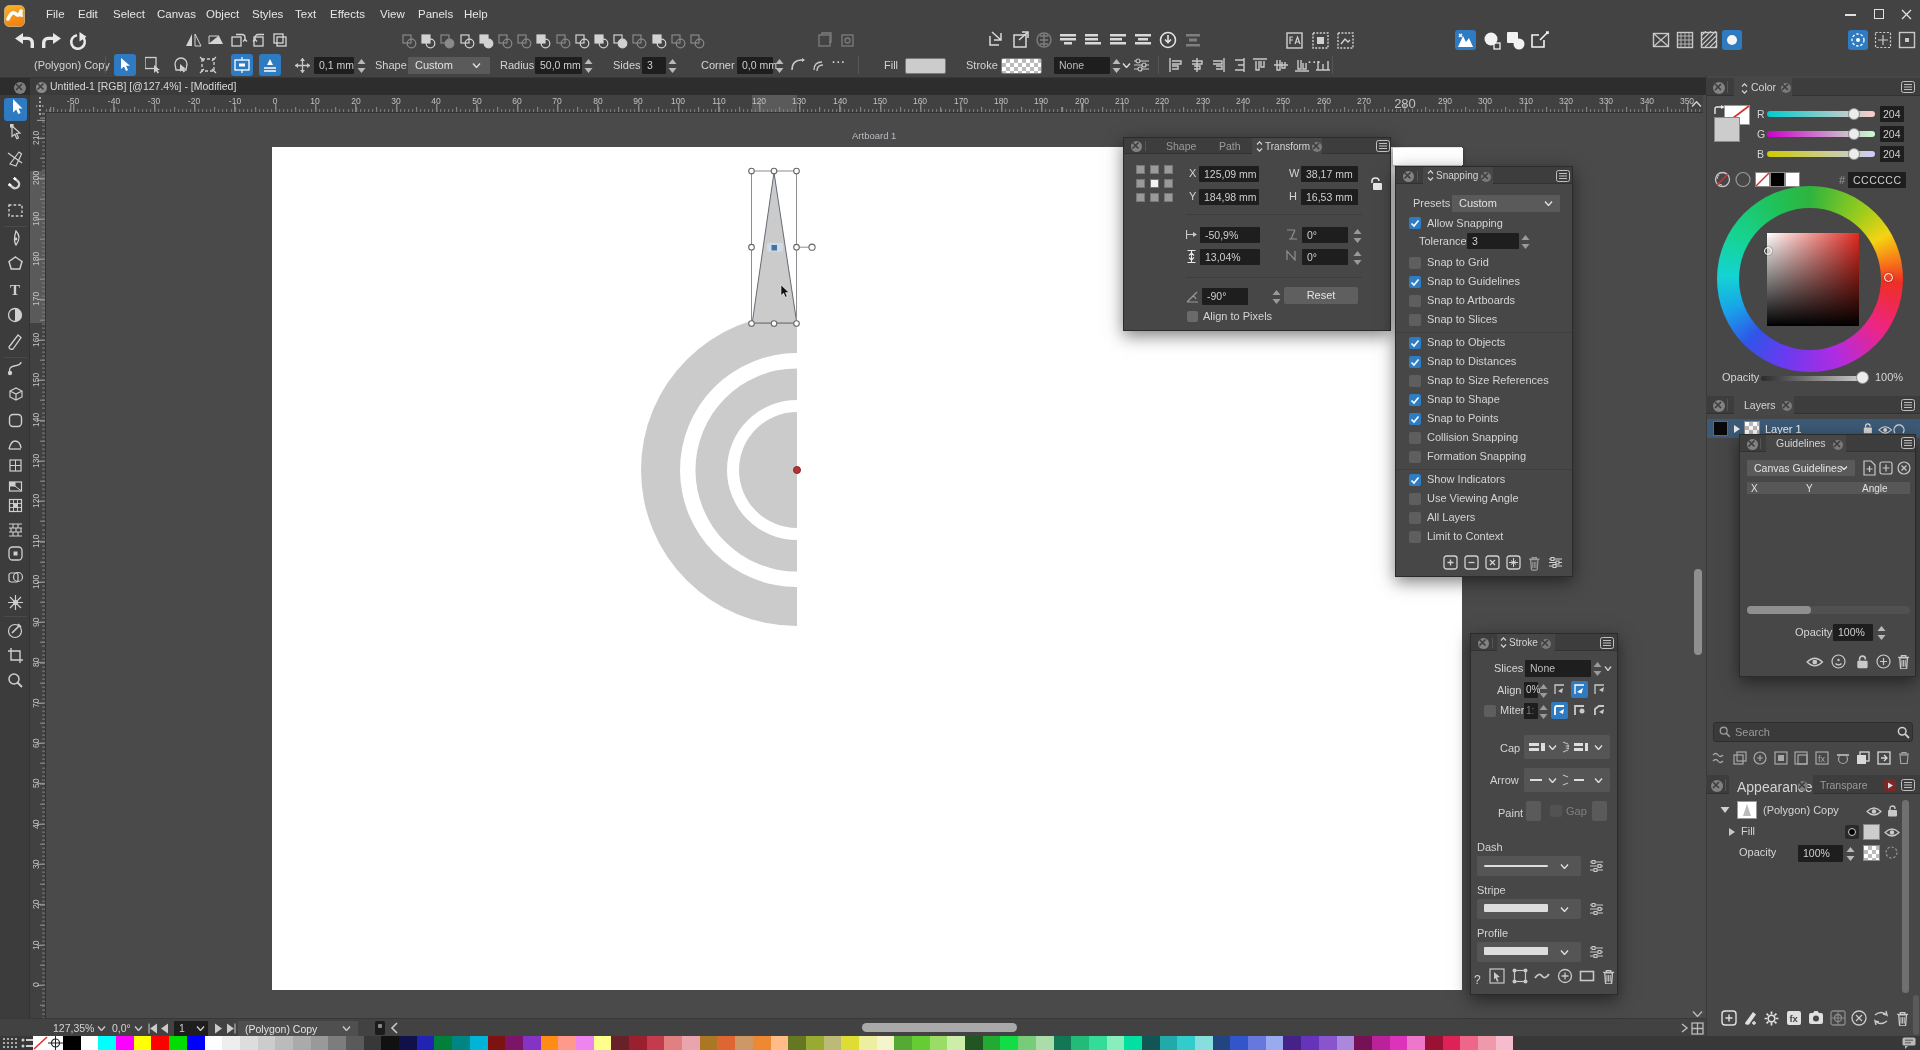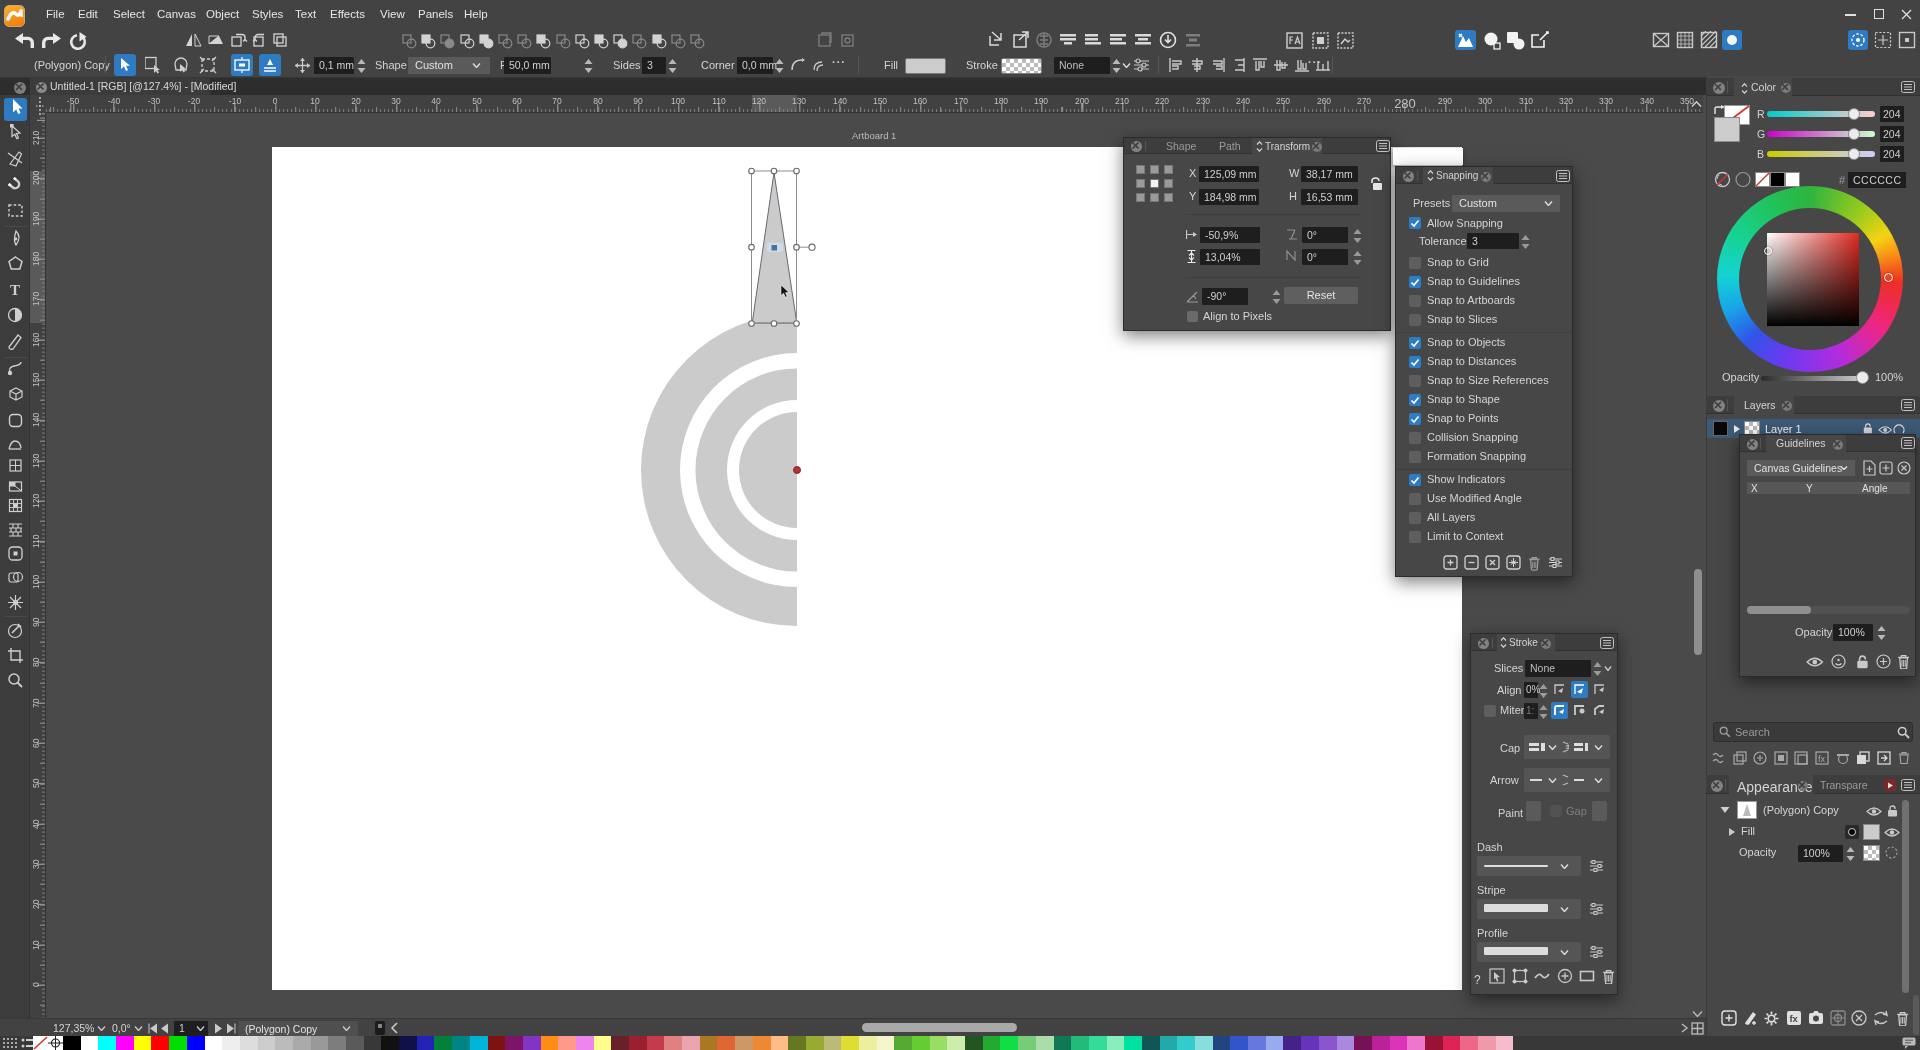--- a/index.html
+++ b/index.html
@@ -269,21 +269,21 @@
 <svg class="a" style="left:357px;top:59px" width="9" height="14">
     <polygon points="4.5,0 8.5,5 0.5,5" fill="#b9b9b9"></polygon>
     <polygon points="4.5,14 8.5,9 0.5,9" fill="#b9b9b9"></polygon>
   </svg>
 <div class="a txt" style="left:375px;top:59px">Shape</div>
 <div class="a dd" style="left:408px;top:57px;width:82px;height:17px">Custom</div>
 <svg class="a" style="left:472px;top:63px" width="9" height="5">
     <polyline points="1,0.5 4.5,4.5 8,0.5" fill="none" stroke="#dedede" stroke-width="1.4"></polyline>
   </svg>
 <div class="a txt" style="left:500px;top:59px">Radius</div>
-<div class="a inp" style="left:504px;top:57px;width:47px;height:17px">50,0 mm</div>
+<div class="a inp" style="left:535px;top:57px;width:47px;height:17px">50,0 mm</div>
 <svg class="a" style="left:584px;top:59px" width="9" height="14">
     <polygon points="4.5,0 8.5,5 0.5,5" fill="#b9b9b9"></polygon>
     <polygon points="4.5,14 8.5,9 0.5,9" fill="#b9b9b9"></polygon>
   </svg>
 <div class="a txt" style="left:613px;top:59px">Sides</div>
 <div class="a inp" style="left:642px;top:57px;width:24px;height:17px">3</div>
 <svg class="a" style="left:668px;top:59px" width="9" height="14">
     <polygon points="4.5,0 8.5,5 0.5,5" fill="#b9b9b9"></polygon>
     <polygon points="4.5,14 8.5,9 0.5,9" fill="#b9b9b9"></polygon>
   </svg>
@@ -1212,21 +1212,21 @@
 <div class="a txt" style="left:1427px;top:431px">Collision Snapping</div>
 <div class="a cb" style="left:1409px;top:451px"></div>
 <div class="a txt" style="left:1427px;top:450px">Formation Snapping</div>
 <div class="a sep" style="left:1396px;top:469px;width:176px;height:1px"></div>
 <div class="a cbon" style="left:1409px;top:474px"></div>
 <svg class="a" style="left:1410px;top:476px" width="10" height="9">
     <polyline points="1.5,4.5 4,7 8.5,1.5" fill="none" stroke="#fff" stroke-width="1.6"></polyline>
   </svg>
 <div class="a txt" style="left:1427px;top:473px">Show Indicators</div>
 <div class="a cb" style="left:1409px;top:493px"></div>
-<div class="a txt" style="left:1427px;top:492px">Use Modified Angle</div>
+<div class="a txt" style="left:1427px;top:492px">Use Viewing Angle</div>
 <div class="a cb" style="left:1409px;top:512px"></div>
 <div class="a txt" style="left:1427px;top:511px">All Layers</div>
 <div class="a cb" style="left:1409px;top:531px"></div>
 <div class="a txt" style="left:1427px;top:530px">Limit to Context</div>
 <svg class="a" style="left:1443px;top:555px" width="15" height="15" viewBox="0 0 15 15">
     <rect x="1" y="1" width="13" height="13" rx="2.5" fill="none" stroke="#d2d2d2" stroke-width="1.3"></rect>
     <path d="M7.5,4.5 v6 M4.5,7.5 h6" stroke="#d2d2d2" stroke-width="1.3"></path>
   </svg>
 <svg class="a" style="left:1464px;top:555px" width="15" height="15" viewBox="0 0 15 15">
     <rect x="1" y="1" width="13" height="13" rx="2.5" fill="none" stroke="#d2d2d2" stroke-width="1.3"></rect>

